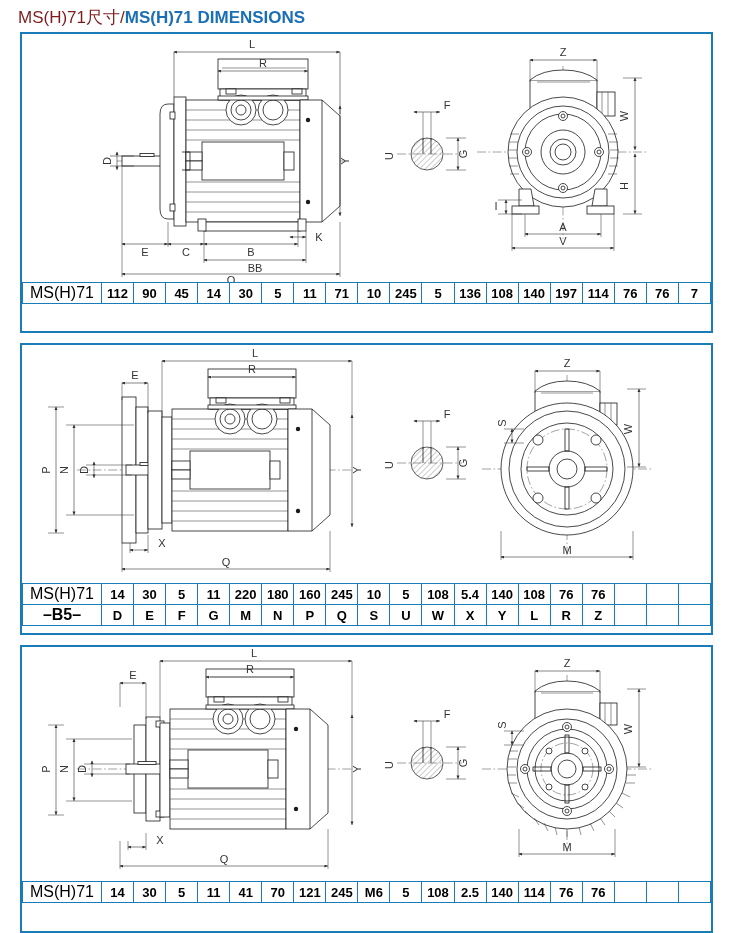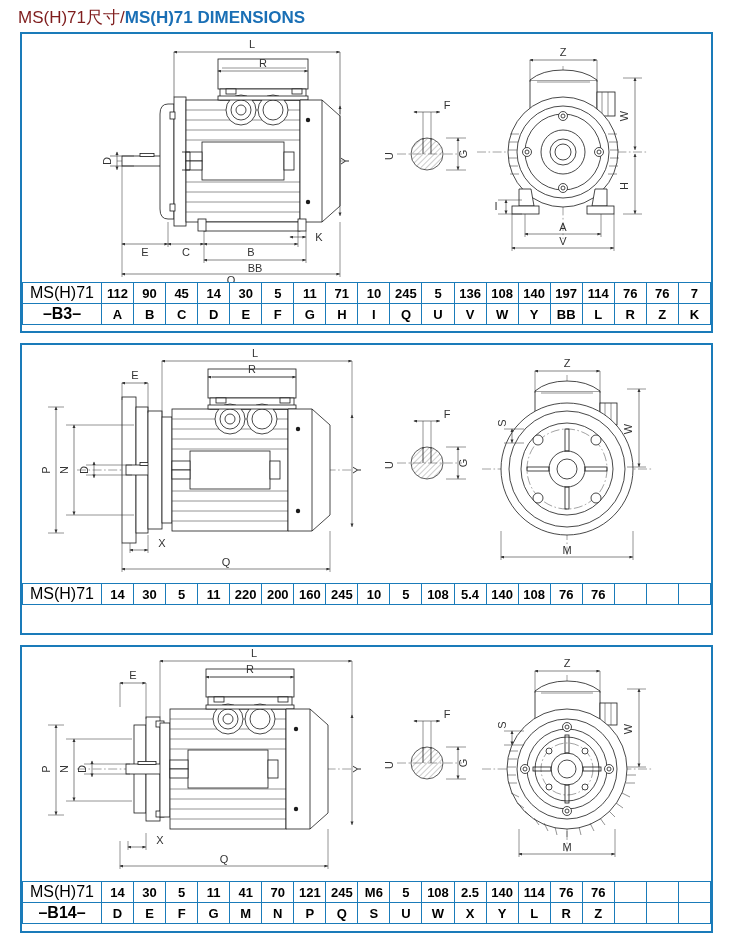--- a/index.html
+++ b/index.html
@@ -316,42 +316,20 @@
         <td>5</td>
         <td>136</td>
         <td>108</td>
         <td>140</td>
         <td>197</td>
         <td>114</td>
         <td>76</td>
         <td>76</td>
         <td>7</td>
       </tr>
-      <tr class="label-row">
-        <td class="head-cell">–B3–</td>
-        <td>A</td>
-        <td>B</td>
-        <td>C</td>
-        <td>D</td>
-        <td>E</td>
-        <td>F</td>
-        <td>G</td>
-        <td>H</td>
-        <td>I</td>
-        <td>Q</td>
-        <td>U</td>
-        <td>V</td>
-        <td>W</td>
-        <td>Y</td>
-        <td>BB</td>
-        <td>L</td>
-        <td>R</td>
-        <td>Z</td>
-        <td>K</td>
-      </tr>
     </tbody>
   </table>
 </div>
 
 <div class="block" id="block-b5">
   <div class="drawing-area">
     <svg viewBox="0 0 689 238" preserveAspectRatio="none">
 
       <line class="dl-ctr" x1="55" y1="125" x2="330" y2="125"></line>
 
@@ -508,31 +486,53 @@
   </div>
   <table class="dim-table">
     <tbody>
       <tr class="value-row">
         <td class="head-cell">MS(H)71</td>
         <td>14</td>
         <td>30</td>
         <td>5</td>
         <td>11</td>
         <td>220</td>
-        <td>200</td>
+        <td>180</td>
         <td>160</td>
         <td>245</td>
         <td>10</td>
         <td>5</td>
         <td>108</td>
         <td>5.4</td>
         <td>140</td>
         <td>108</td>
         <td>76</td>
         <td>76</td>
+        <td class="empty-cell"></td>
+        <td class="empty-cell"></td>
+        <td class="empty-cell"></td>
+      </tr>
+      <tr class="label-row">
+        <td class="head-cell">–B5–</td>
+        <td>D</td>
+        <td>E</td>
+        <td>F</td>
+        <td>G</td>
+        <td>M</td>
+        <td>N</td>
+        <td>P</td>
+        <td>Q</td>
+        <td>S</td>
+        <td>U</td>
+        <td>W</td>
+        <td>X</td>
+        <td>Y</td>
+        <td>L</td>
+        <td>R</td>
+        <td>Z</td>
         <td class="empty-cell"></td>
         <td class="empty-cell"></td>
         <td class="empty-cell"></td>
       </tr>
     </tbody>
   </table>
 </div>
 
 <div class="block" id="block-b14">
   <div class="drawing-area">
@@ -741,37 +741,15 @@
         <td>108</td>
         <td>2.5</td>
         <td>140</td>
         <td>114</td>
         <td>76</td>
         <td>76</td>
         <td class="empty-cell"></td>
         <td class="empty-cell"></td>
         <td class="empty-cell"></td>
       </tr>
-      <tr class="label-row">
-        <td class="head-cell">–B14–</td>
-        <td>D</td>
-        <td>E</td>
-        <td>F</td>
-        <td>G</td>
-        <td>M</td>
-        <td>N</td>
-        <td>P</td>
-        <td>Q</td>
-        <td>S</td>
-        <td>U</td>
-        <td>W</td>
-        <td>X</td>
-        <td>Y</td>
-        <td>L</td>
-        <td>R</td>
-        <td>Z</td>
-        <td class="empty-cell"></td>
-        <td class="empty-cell"></td>
-        <td class="empty-cell"></td>
-      </tr>
     </tbody>
   </table>
 </div>
 
 </body></html>

